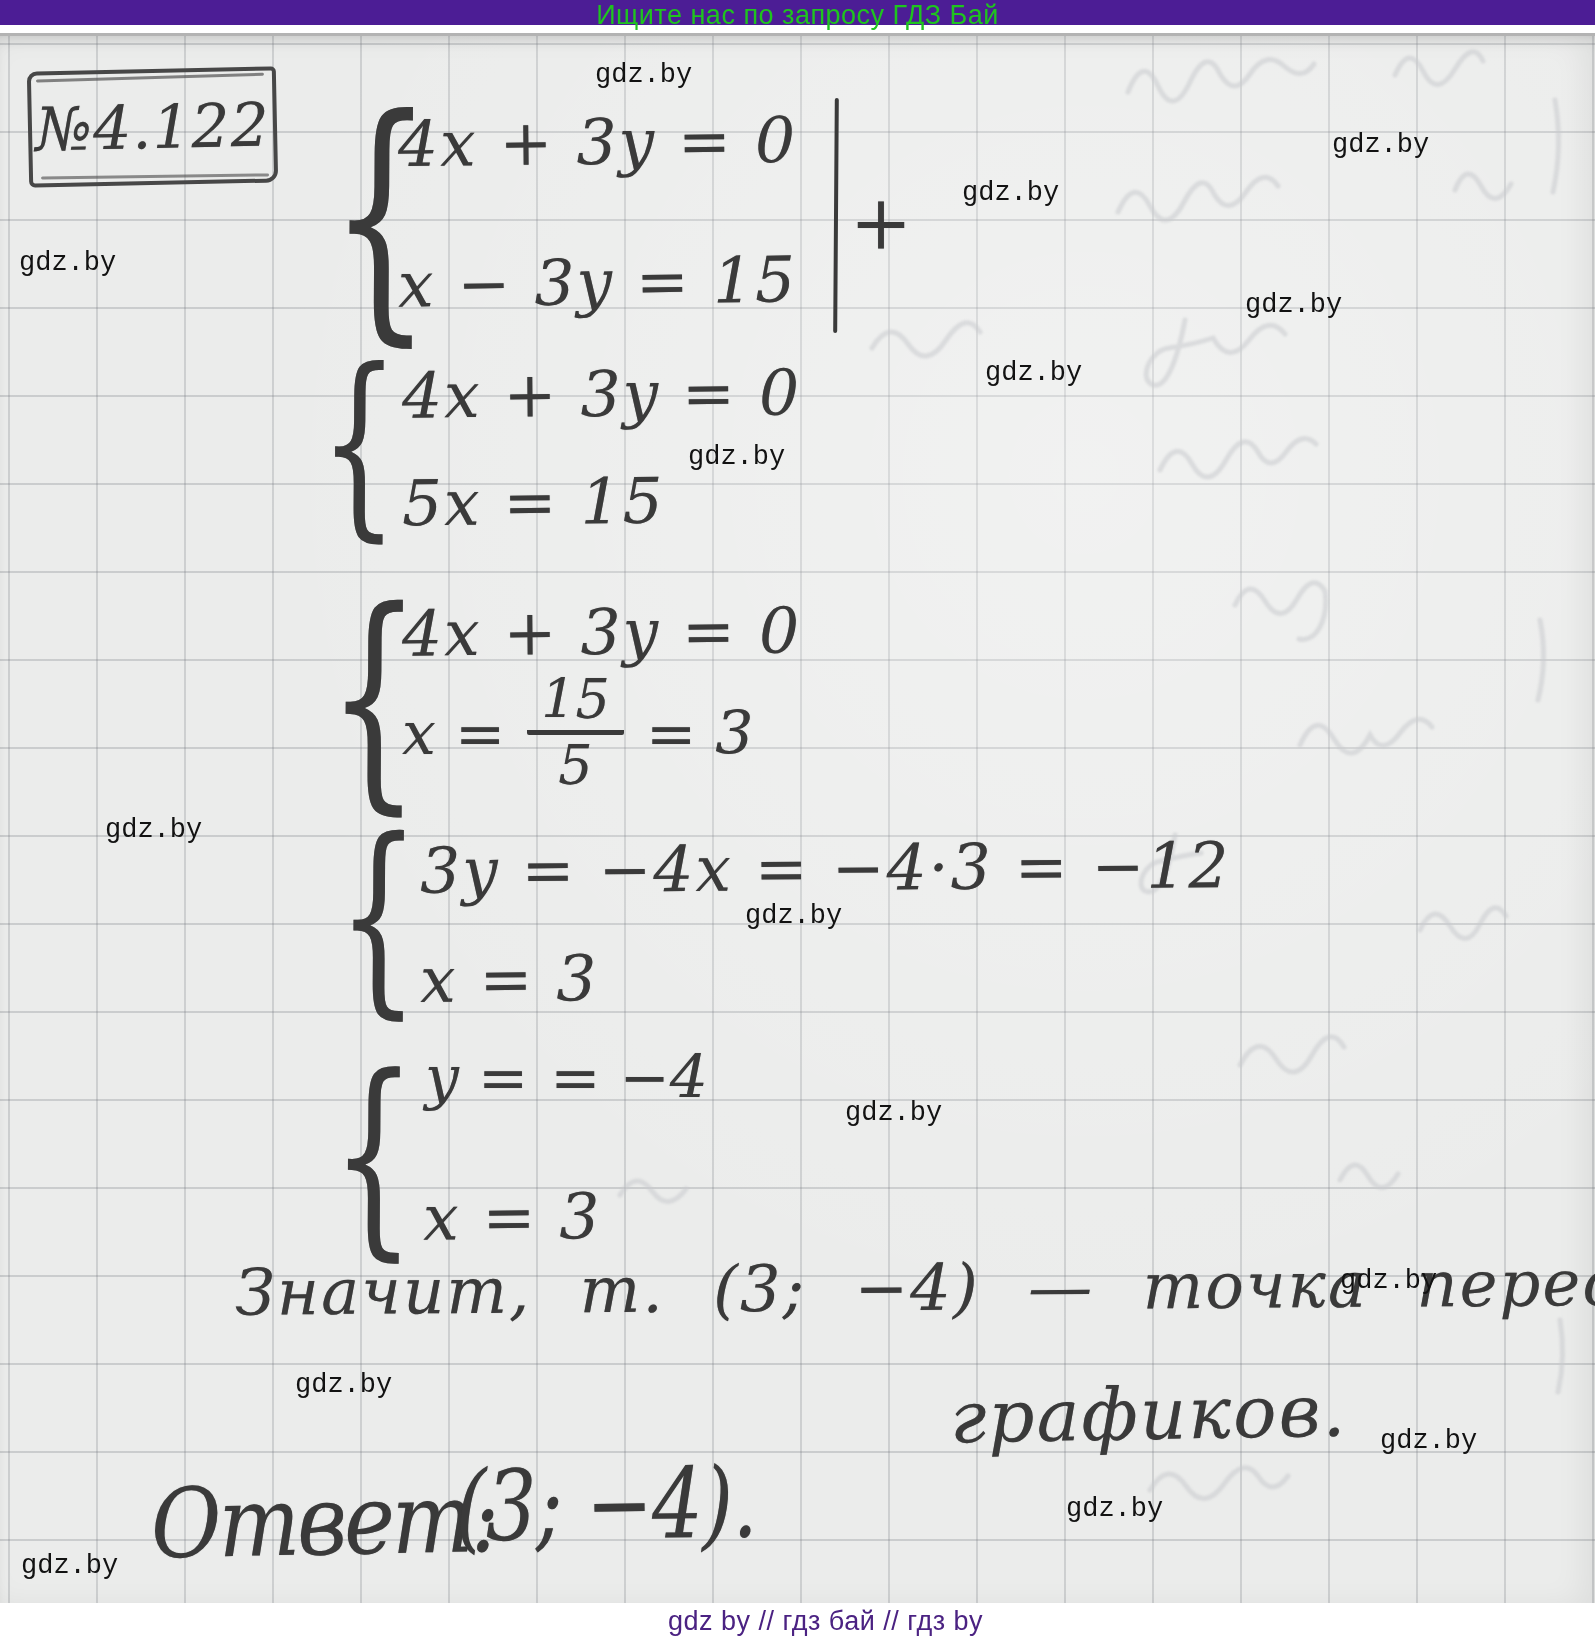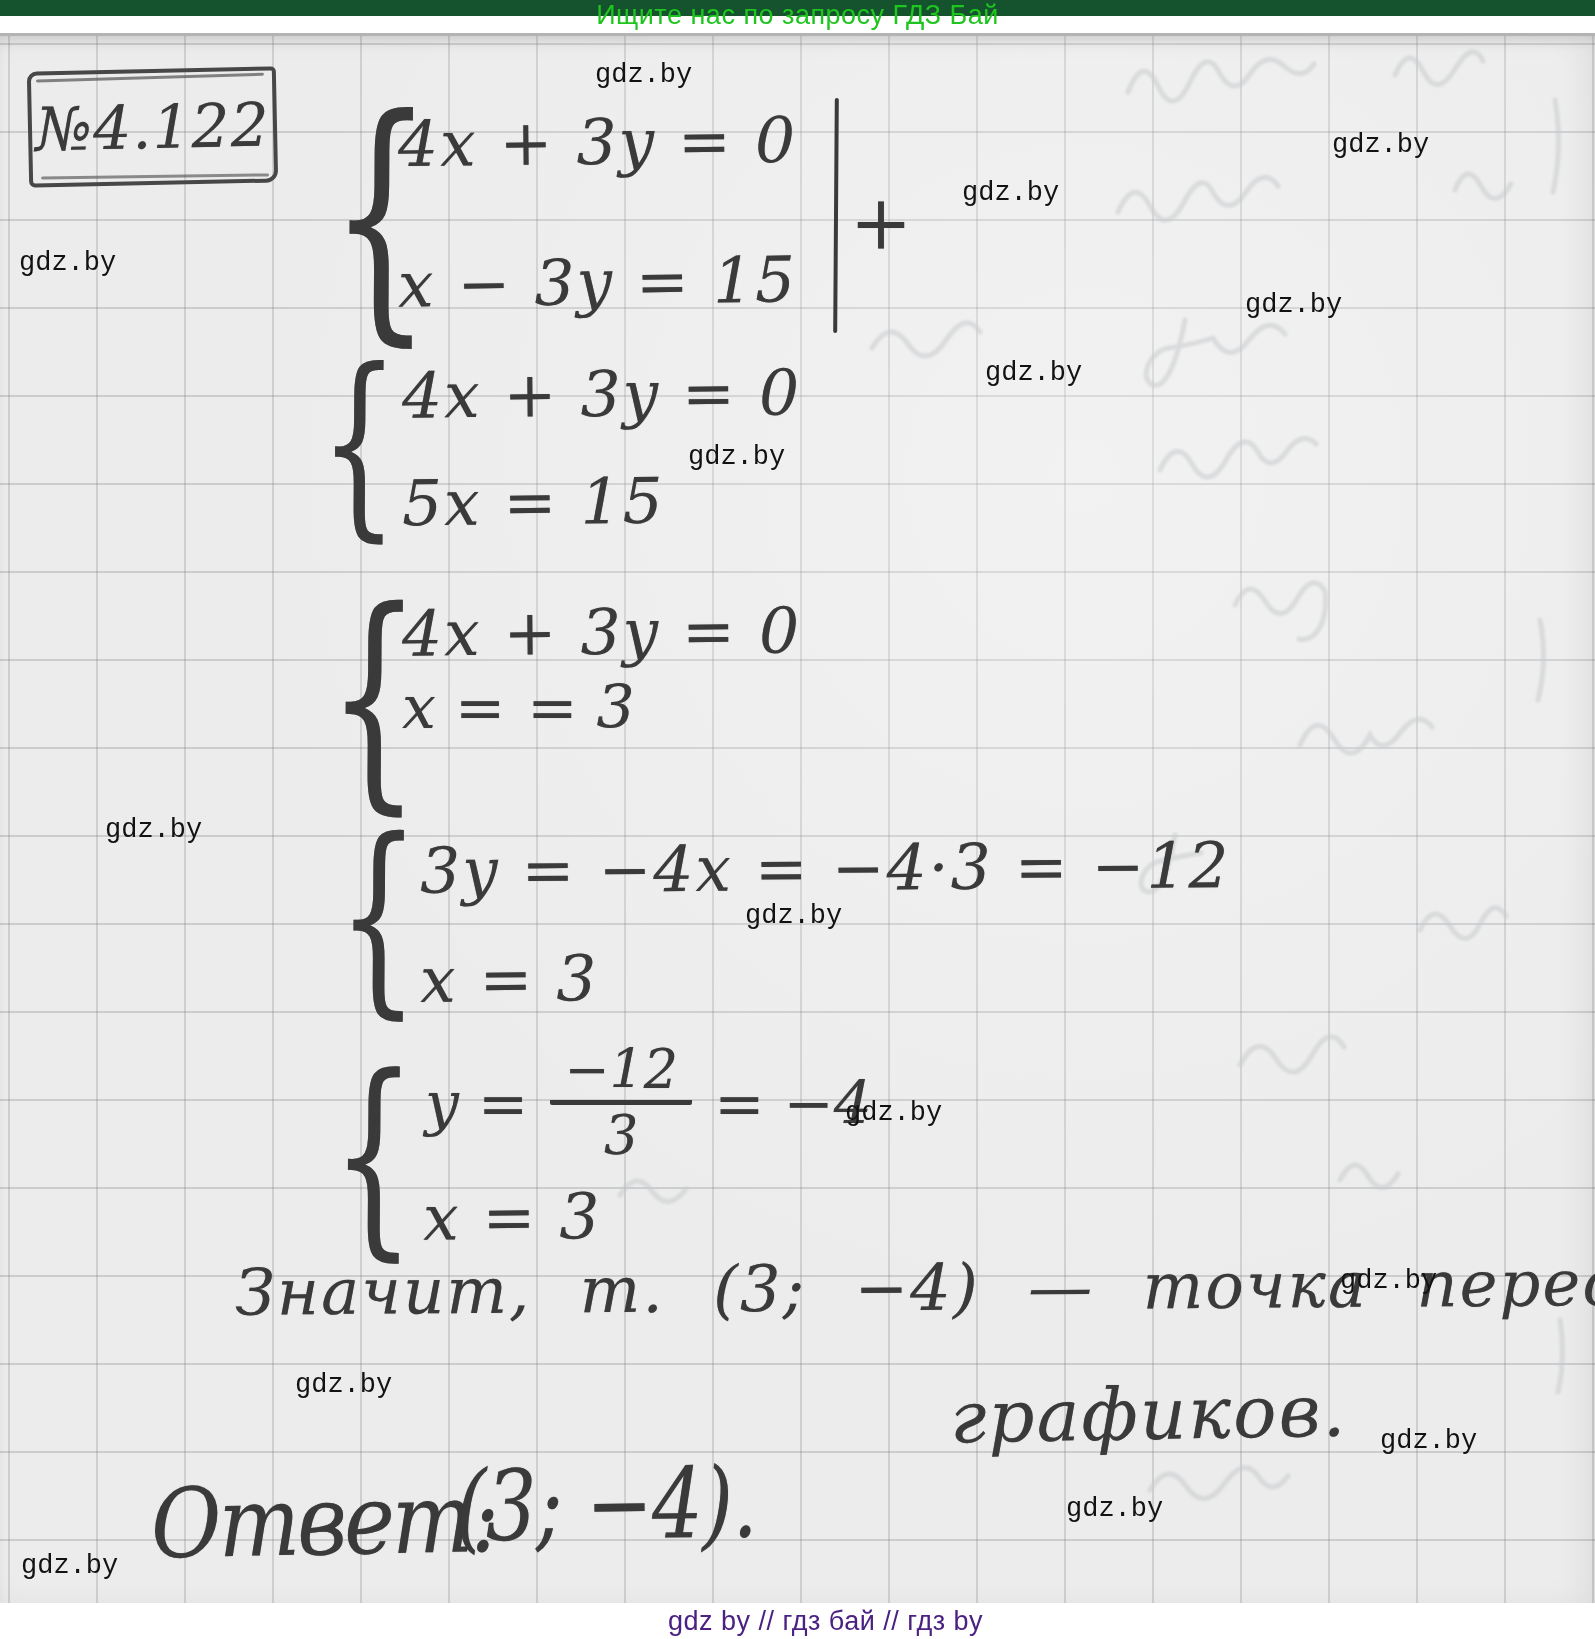--- a/index.html
+++ b/index.html
@@ -4,21 +4,21 @@
 <style>
   html,body{margin:0;padding:0;background:#ffffff;}
   .screen{
     position:relative;
     width:1595px;height:1639px;
     background:#ffffff;
     overflow:hidden;
     font-family:"Liberation Sans", sans-serif;
   }
   
-  .top-strip{position:absolute;left:0;top:0;width:100%;height:16px;background:#14532d;}
+  .top-strip{position:absolute;left:0;top:0;width:100%;height:25px;background:#4c1d95;}
   .promo{
     width:100%;text-align:center;
     font-family:"Liberation Sans", sans-serif;
     font-size:27px;line-height:31px;
     color:#1fc41f;letter-spacing:.5px;
   }
   
   .paper{
     position:absolute;left:0;top:33px;width:1595px;height:1570px;
     background-color:#ebeceb;
@@ -138,38 +138,38 @@
     <span class="hand brace" style="left:320px;top:350px;font-size:200px;">{</span>
     <span class="hand eq" style="left:402px;top:358px;transform:rotate(-.5deg);">4x + 3y = 0</span>
     <span class="hand eq" style="left:402px;top:466px;transform:rotate(-.6deg);">5x = 15</span>
   </div>
 
   <div>
     <span class="hand brace" style="left:328px;top:588px;font-size:236px;">{</span>
     <span class="hand eq" style="left:402px;top:596px;transform:rotate(-.5deg);">4x + 3y = 0</span>
     <div class="hand fracline" style="left:402px;top:672px;">
       <span>x =</span>
+      <span class="frac">
+        <span class="num">15</span>
+        <span class="den">5</span>
+      </span>
       <span>= 3</span>
     </div>
   </div>
 
   <div>
     <span class="hand brace" style="left:338px;top:820px;font-size:208px;">{</span>
     <span class="hand eq" style="left:420px;top:832px;transform:rotate(-.4deg);">3y = −4x = −4·3 = −12</span>
     <span class="hand eq" style="left:420px;top:943px;transform:rotate(-.6deg);">x = 3</span>
   </div>
 
   <div>
     <span class="hand brace" style="left:332px;top:1056px;font-size:214px;">{</span>
     <div class="hand fracline" style="left:425px;top:1042px;">
       <span>y =</span>
-      <span class="frac">
-        <span class="num">−12</span>
-        <span class="den">3</span>
-      </span>
       <span>= −4</span>
     </div>
     <span class="hand eq" style="left:423px;top:1181px;transform:rotate(-.5deg);">x = 3</span>
   </div>
 
   <span class="hand conc1" style="left:235px;top:1250px;">Значит,  т. (3; −4) — точка  пересечения</span>
   <span class="hand conc2" style="left:950px;top:1372px;">графиков.</span>
 
   <span class="hand ans-label" style="left:150px;top:1468px;">Ответ:</span>
   <span class="hand ans-value" style="left:455px;top:1450px;">(3; −4).</span>

